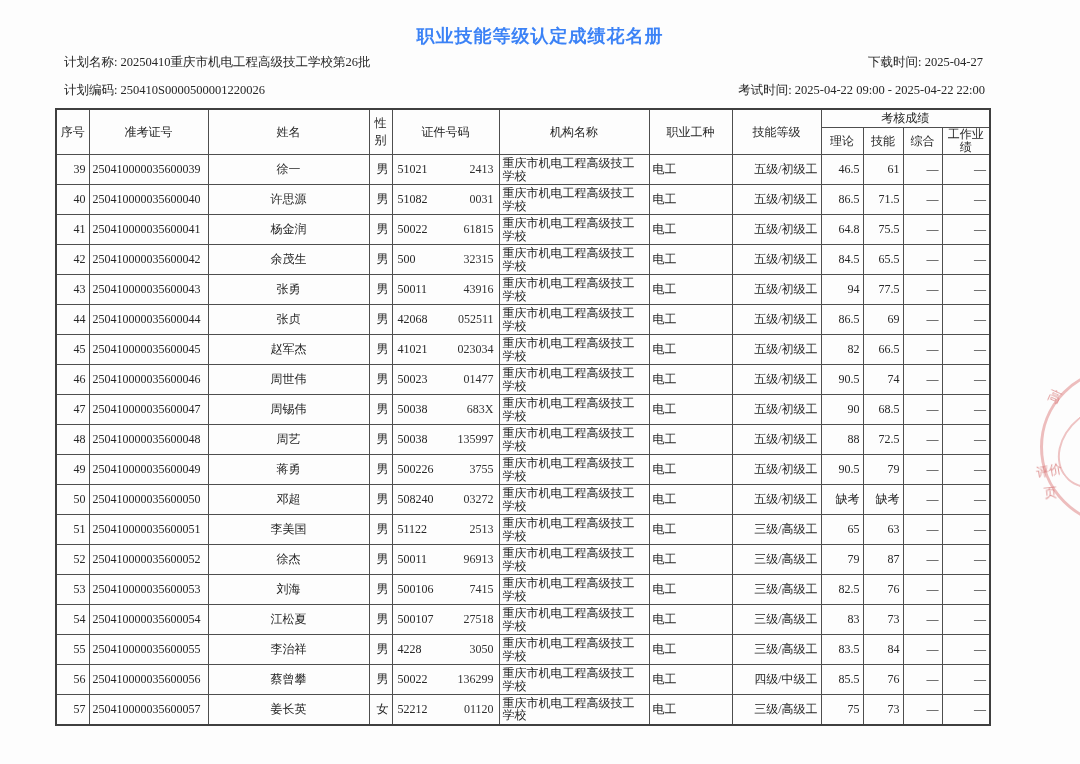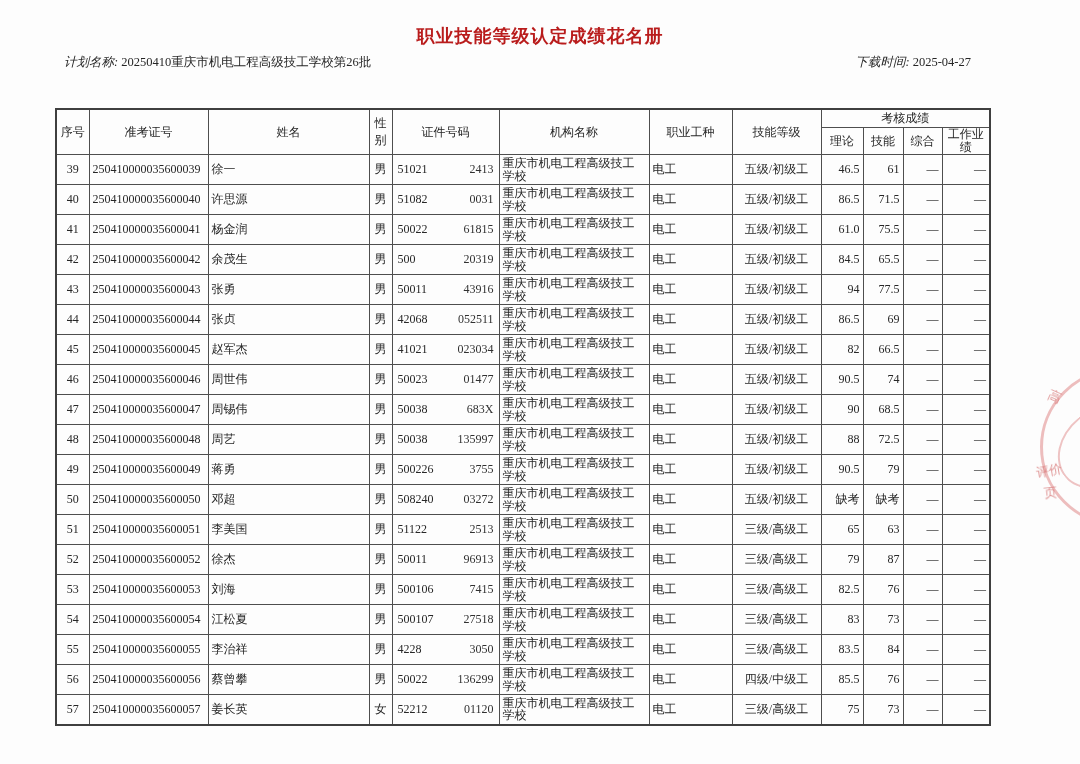--- a/index.html
+++ b/index.html
@@ -7,26 +7,26 @@
     position:relative;
     width:1080px;height:764px;
     background:#fdfdfd;
     overflow:hidden;
     font-family:"Liberation Serif","DejaVu Serif",serif;
     color:#2b2b2b;
   }
   .doc-title{
     position:absolute;top:24px;left:0;width:100%;
     text-align:center;font-size:18px;font-weight:bold;
-    letter-spacing:1px;color:#b91c1c;
+    letter-spacing:1px;color:#3b82f6;
   }
   .meta{position:absolute;font-size:12.5px;white-space:nowrap;color:#262626;}
-  .m-label{font-weight:normal;font-style:italic;}
+  .m-label{font-weight:normal;}
   .meta-plan-name{top:54px;left:64px;}
-  .meta-download{top:54px;right:109px;}
+  .meta-download{top:54px;right:97px;}
   .meta-plan-code{top:82px;left:64px;}
   .meta-exam{top:82px;right:95px;}
 
   .tablewrap{position:absolute;left:55px;top:108px;}
   table.sheet{
     border-collapse:collapse;
     table-layout:fixed;
     width:935px;
     border:2px solid #3f3f3f;
   }
@@ -38,25 +38,25 @@
     overflow:hidden;
     box-sizing:border-box;
     color:#262626;
   }
   table.sheet th{text-align:center;}
   tr.h1 th{height:18px;font-size:12px;}
   tr.h2 th{height:24px;margin-left:22px;}
   th.grp{height:18px;}
   th.wrap2{line-height:13px;font-size:11.5px;}
   tbody td{height:30px;}
-  .c-center{text-align:center;}
+  .c-center{text-align:right;}
   .c-left{text-align:left;}
   .c-right{text-align:right;}
   .c-ticket{font-size:11.5px;padding-left:3px;letter-spacing:0;}
-  .c-name{padding-left:5px;}
+  .c-name{padding-left:5px;text-align:center;}
   .c-org{font-size:11px;line-height:12.5px;padding:1px 3px;}
   .c-occ{padding-left:5px;}
   .c-id{font-size:11.5px;}
   .idwrap{display:flex;justify-content:space-between;align-items:flex-start;padding:0 2px;}
   .idwrap .suf{opacity:.95;}
 
   
   .stamp{position:absolute;left:1028px;top:358px;width:60px;height:180px;pointer-events:none;}
   .stamp .ring{
     position:absolute;left:12px;top:10px;width:152px;height:152px;
@@ -80,21 +80,23 @@
 <body>
 
 <div class="page">
 
   <div class="doc-title">职业技能等级认定成绩花名册</div>
 
   <div class="meta meta-plan-name"><span class="m-label">计划名称: </span><span>20250410重庆市机电工程高级技工学校第26批</span></div>
 
   <div class="meta meta-download"><span class="m-label">下载时间: </span><span>2025-04-27</span></div>
 
-
+  <div class="meta meta-plan-code"><span class="m-label">计划编码: </span><span>250410S0000500001220026</span></div>
+
+  <div class="meta meta-exam"><span class="m-label">考试时间: </span><span>2025-04-22 09:00 - 2025-04-22 22:00</span></div>
 
   <div class="tablewrap">
     <table class="sheet">
       <colgroup>
         <col style="width:33px">
           <col style="width:119px">
           <col style="width:161px">
         <col style="width:23px">
           <col style="width:107px">
           <col style="width:150px">
@@ -170,34 +172,34 @@
             <td class="c-center">男</td>
             <td class="c-id">
               <div class="idwrap">
                 <span>50022</span>
                 <span class="suf">61815</span>
               </div>
             </td>
             <td class="c-left c-org">重庆市机电工程高级技工学校</td>
             <td class="c-left c-occ">电工</td>
             <td class="c-center">五级/初级工</td>
-            <td class="c-right">61.0</td>
+            <td class="c-right">64.8</td>
             <td class="c-right">75.5</td>
             <td class="c-right">—</td>
             <td class="c-right">—</td>
           </tr>
           <tr>
             <td class="c-center">42</td>
             <td class="c-left c-ticket">250410000035600042</td>
             <td class="c-left c-name">余茂生</td>
             <td class="c-center">男</td>
             <td class="c-id">
               <div class="idwrap">
                 <span>500</span>
-                <span class="suf">20319</span>
+                <span class="suf">32315</span>
               </div>
             </td>
             <td class="c-left c-org">重庆市机电工程高级技工学校</td>
             <td class="c-left c-occ">电工</td>
             <td class="c-center">五级/初级工</td>
             <td class="c-right">84.5</td>
             <td class="c-right">65.5</td>
             <td class="c-right">—</td>
             <td class="c-right">—</td>
           </tr>

